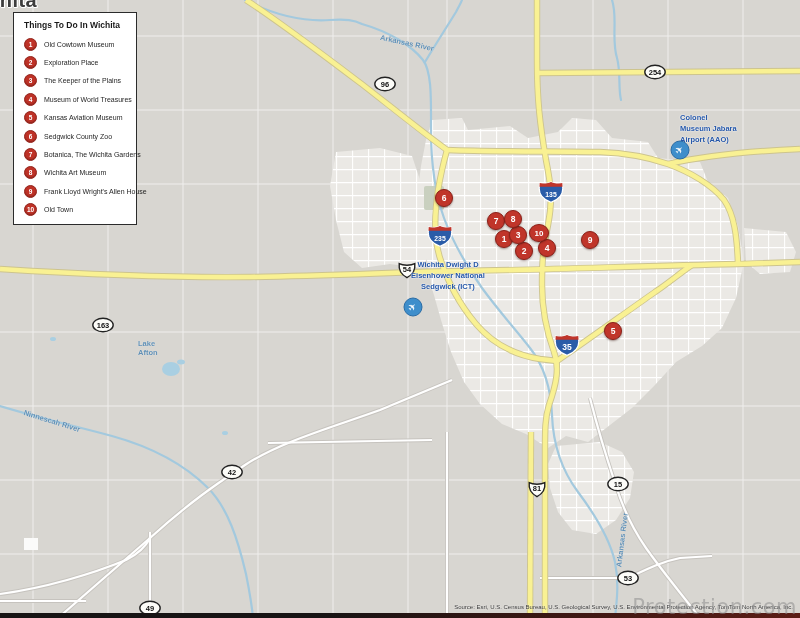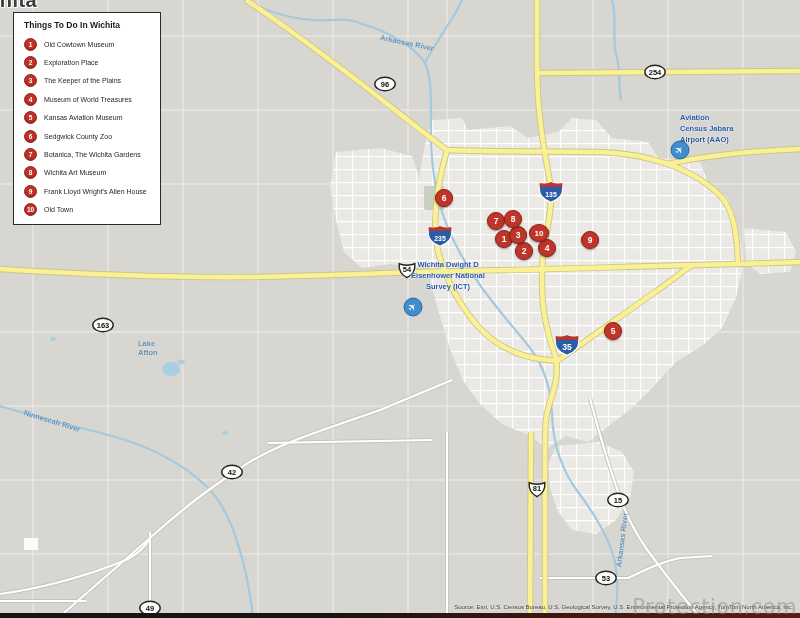--- a/index.html
+++ b/index.html
@@ -5,21 +5,21 @@
   html,body{margin:0;padding:0;background:#d8d6d1;}
   #stage{
     position:relative;width:800px;height:618px;overflow:hidden;
     font-family:"Liberation Sans",sans-serif;background:#d8d6d1;
     box-shadow:inset 0 0 0 1px #c2c0bb;
   }
   #basemap{position:absolute;left:0;top:0;z-index:1;}
 
   
   .legend{
-    position:absolute;left:13px;top:12px;width:148px;z-index:40;
+    position:absolute;left:13px;top:12px;width:124px;z-index:40;
     background:#ffffff;border:1.5px solid #2b2b2b;
     padding:7px 6px 5px 10px;box-sizing:border-box;
   }
   .legend-title{font-size:8.5px;font-weight:bold;color:#1a1a1a;margin:0 0 5px 0;}
   .legend-row{display:flex;align-items:center;height:18.4px;}
   .legend-dot{
     width:11px;height:11px;border-radius:50%;flex:none;margin-right:7px;
     background:#bf3227;border:1px solid #93251d;color:#fff;
     font-size:6.5px;font-weight:bold;display:flex;align-items:center;justify-content:center;
     box-shadow:inset 0 -1px 1px rgba(0,0,0,.25);
@@ -240,29 +240,29 @@
         <text x="10" y="11.6" font-size="7.5" fill="#111" font-family="Liberation Sans, sans-serif" font-weight="bold" text-anchor="middle">54</text>
       </svg></div>
     <div class="shield" style="left: 232px; top: 472px;"><svg width="23" height="16" viewBox="0 0 23 16">
         <ellipse cx="11.5" cy="8" rx="10.2" ry="6.7" fill="#fcfcf8" stroke="#222" stroke-width="1.4"></ellipse>
         <text x="11.5" y="10.6" font-size="7.5" fill="#111" font-family="Liberation Sans, sans-serif" font-weight="bold" text-anchor="middle">42</text>
       </svg></div>
     <div class="shield" style="left: 537px; top: 489px;"><svg width="20" height="19" viewBox="0 0 20 19">
         <path d="M2.2,3.2 C6,5.2 14,5.2 17.8,3.2 C18.4,8.5 16.6,13.8 10,17.2 C3.4,13.8 1.6,8.5 2.2,3.2 Z" fill="#fcfcf8" stroke="#222" stroke-width="1.4"></path>
         <text x="10" y="11.6" font-size="7.5" fill="#111" font-family="Liberation Sans, sans-serif" font-weight="bold" text-anchor="middle">81</text>
       </svg></div>
-    <div class="shield" style="left: 618px; top: 484px; margin-top: 16px;"><svg width="23" height="16" viewBox="0 0 23 16">
+    <div class="shield" style="left: 618px; top: 484px;"><svg width="23" height="16" viewBox="0 0 23 16">
         <ellipse cx="11.5" cy="8" rx="10.2" ry="6.7" fill="#fcfcf8" stroke="#222" stroke-width="1.4"></ellipse>
         <text x="11.5" y="10.6" font-size="7.5" fill="#111" font-family="Liberation Sans, sans-serif" font-weight="bold" text-anchor="middle">15</text>
       </svg></div>
     <div class="shield" style="left: 150px; top: 586px; margin-top: 22px;"><svg width="23" height="16" viewBox="0 0 23 16">
         <ellipse cx="11.5" cy="8" rx="10.2" ry="6.7" fill="#fcfcf8" stroke="#222" stroke-width="1.4"></ellipse>
         <text x="11.5" y="10.6" font-size="7.5" fill="#111" font-family="Liberation Sans, sans-serif" font-weight="bold" text-anchor="middle">49</text>
       </svg></div>
-    <div class="shield" style="left: 606px; top: 578px;"><svg width="23" height="16" viewBox="0 0 23 16">
+    <div class="shield" style="left: 628px; top: 578px;"><svg width="23" height="16" viewBox="0 0 23 16">
         <ellipse cx="11.5" cy="8" rx="10.2" ry="6.7" fill="#fcfcf8" stroke="#222" stroke-width="1.4"></ellipse>
         <text x="11.5" y="10.6" font-size="7.5" fill="#111" font-family="Liberation Sans, sans-serif" font-weight="bold" text-anchor="middle">53</text>
       </svg></div>
     <div class="shield" style="left: 551px; top: 192px;"><svg width="26" height="23" viewBox="0 0 26 23">
         <path d="M13,1.5 C16.5,3 21.5,3.6 24.3,2.6 L24.8,8 C24.8,14.5 19.5,19.5 13,21.8 C6.5,19.5 1.2,14.5 1.2,8 L1.7,2.6 C4.5,3.6 9.5,3 13,1.5 Z" fill="#2a5ca8" stroke="#fff" stroke-width="1.2"></path>
         <path d="M13,1.5 C16.5,3 21.5,3.6 24.3,2.6 L24.55,6.3 L1.45,6.3 L1.7,2.6 C4.5,3.6 9.5,3 13,1.5 Z" fill="#c0352a"></path>
         <text x="13" y="16.8" font-size="6.8" fill="#fff" font-family="Liberation Sans, sans-serif" font-weight="bold" text-anchor="middle">135</text>
       </svg></div>
     <div class="shield" style="left: 440px; top: 236px;"><svg width="26" height="23" viewBox="0 0 26 23">
         <path d="M13,1.5 C16.5,3 21.5,3.6 24.3,2.6 L24.8,8 C24.8,14.5 19.5,19.5 13,21.8 C6.5,19.5 1.2,14.5 1.2,8 L1.7,2.6 C4.5,3.6 9.5,3 13,1.5 Z" fill="#2a5ca8" stroke="#fff" stroke-width="1.2"></path>
@@ -270,28 +270,28 @@
         <text x="13" y="16.8" font-size="6.8" fill="#fff" font-family="Liberation Sans, sans-serif" font-weight="bold" text-anchor="middle">235</text>
       </svg></div>
     <div class="shield" style="left: 567px; top: 345px;"><svg width="26" height="23" viewBox="0 0 26 23">
         <path d="M13,1.5 C16.5,3 21.5,3.6 24.3,2.6 L24.8,8 C24.8,14.5 19.5,19.5 13,21.8 C6.5,19.5 1.2,14.5 1.2,8 L1.7,2.6 C4.5,3.6 9.5,3 13,1.5 Z" fill="#2a5ca8" stroke="#fff" stroke-width="1.2"></path>
         <path d="M13,1.5 C16.5,3 21.5,3.6 24.3,2.6 L24.55,6.3 L1.45,6.3 L1.7,2.6 C4.5,3.6 9.5,3 13,1.5 Z" fill="#c0352a"></path>
         <text x="13" y="16.8" font-size="8.5" fill="#fff" font-family="Liberation Sans, sans-serif" font-weight="bold" text-anchor="middle">35</text>
       </svg></div>
     <div class="airport-label center" style="left: 448px; top: 259px;">
       <div>Wichita Dwight D</div>
       <div>Eisenhower National</div>
-      <div>Survey (ICT)</div>
+      <div>Sedgwick (ICT)</div>
     </div>
     <div class="airport-icon" style="left: 413px; top: 307px;">
       <span>✈</span>
     </div>
     <div class="airport-label" style="left: 680px; top: 112px;">
-      <div>Aviation</div>
-      <div>Census Jabara</div>
+      <div>Colonel</div>
+      <div>Museum Jabara</div>
       <div>Airport (AAO)</div>
     </div>
     <div class="airport-icon" style="left: 680px; top: 150px;">
       <span>✈</span>
     </div>
     <div class="water-label" style="left: 407px; top: 43px; transform: translate(-50%, -50%) rotate(12deg);">Arkansas River</div>
     <div class="water-label wrap" style="left: 152px; top: 348px; transform: translate(-50%, -50%) rotate(0deg);">Lake Afton</div>
     <div class="water-label" style="left: 52px; top: 421px; transform: translate(-50%, -50%) rotate(17deg);">Ninnescah River</div>
     <div class="water-label" style="left: 622px; top: 540px; transform: translate(-50%, -50%) rotate(-83deg);">Arkansas River</div>
   </div>

